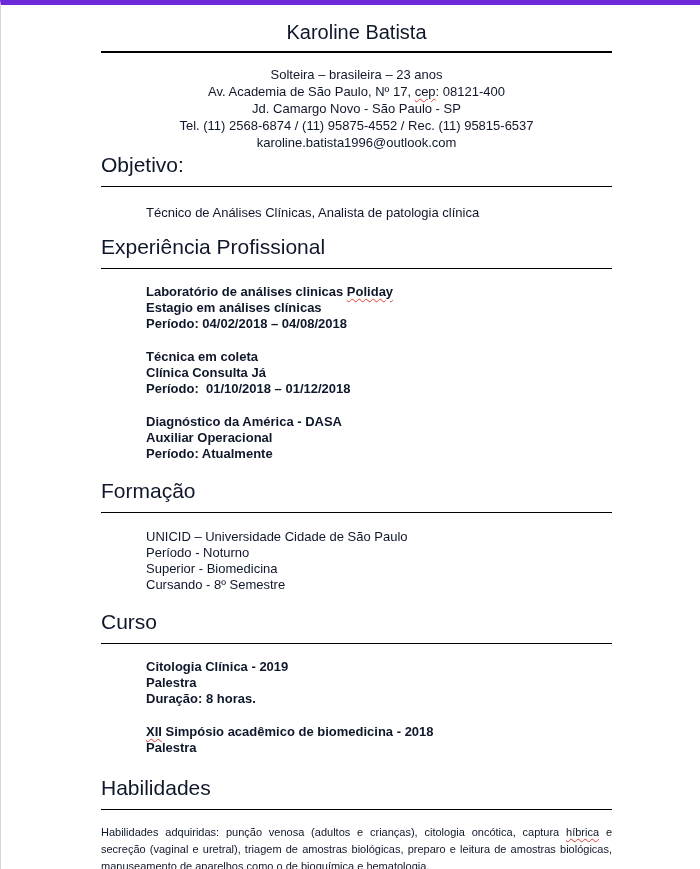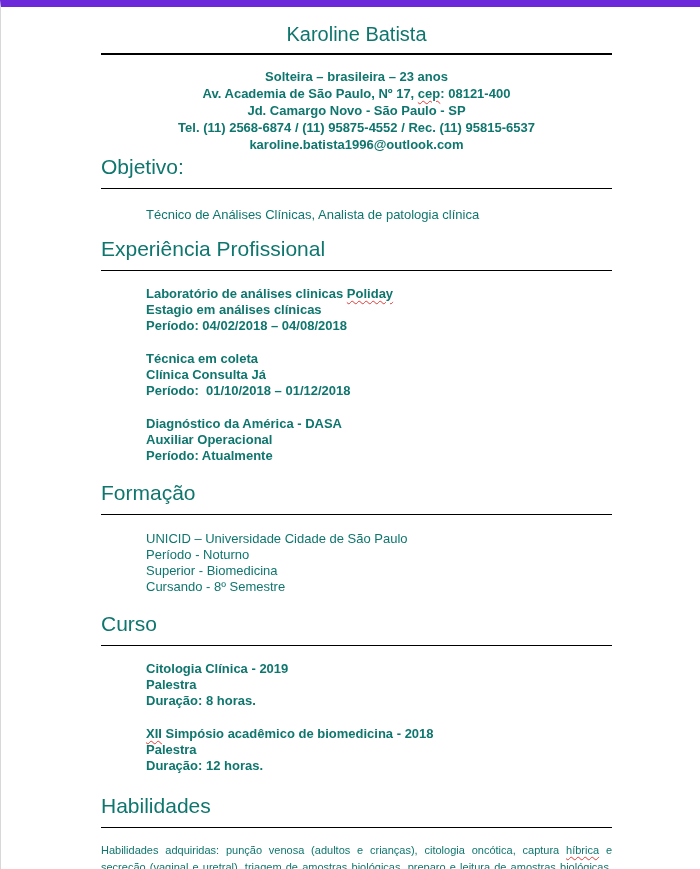--- a/index.html
+++ b/index.html
@@ -2,44 +2,43 @@
 <html><head>
 <meta charset="utf-8">
 <style>
   html, body { margin: 0; padding: 0; background: #ffffff; }
   .page {
     position: relative;
     width: 700px;
     height: 869px;
     box-sizing: border-box;
     background: #ffffff;
-    border-top: 7px solid #6d28d9;
+    border-top: 5px solid #6d28d9;
     border-left: 1px solid #d8d8d8;
     overflow: hidden;
     font-family: "Liberation Sans", "DejaVu Sans", sans-serif;
-    color: #0f766e;
+    color: #0f172a;
   }
   .content { padding: 16px 88px 0 100px; }
 
   .doc-name {
     font-size: 20px;
     line-height: 22px;
     font-weight: 400;
     text-align: center;
     border-bottom: 2px solid #000000;
     padding-bottom: 8px;
     margin: 0;
   }
 
   .contact {
     margin-top: 13px;
     font-size: 13px;
     line-height: 17px;
     text-align: center;
-    font-weight: bold;
   }
 
   .section-heading {
     font-size: 21px;
     line-height: 16px;
     font-weight: 400;
     margin: 0;
     border-bottom: 1.5px solid #000000;
     padding-bottom: 13px;
   }
@@ -128,21 +127,20 @@
     <h2 class="section-heading mt-curso">Curso</h2>
     <div class="entries indent">
       <div class="entry">
         <div class="body-text">Citologia Clínica - 2019</div>
         <div class="body-text">Palestra</div>
         <div class="body-text">Duração: 8 horas.</div>
       </div>
       <div class="entry">
         <div class="body-text"><span class="misspelled">XII</span><span> Simpósio acadêmico de biomedicina - 2018</span></div>
         <div class="body-text">Palestra</div>
-        <div class="body-text">Duração: 12 horas.</div>
       </div>
     </div>
 
     <h2 class="section-heading mt-habilidades">Habilidades</h2>
     <p class="habilidades-text"><span>Habilidades adquiridas: punção venosa (adultos e crianças), citologia oncótica, captura </span><span class="misspelled">híbrica</span><span> e secreção (vaginal e uretral), triagem de amostras biológicas, preparo e leitura de amostras biológicas, manuseamento de aparelhos como o de bioquímica e hematologia.</span></p>
 
   </div>
 </div>
 
 </body></html>

